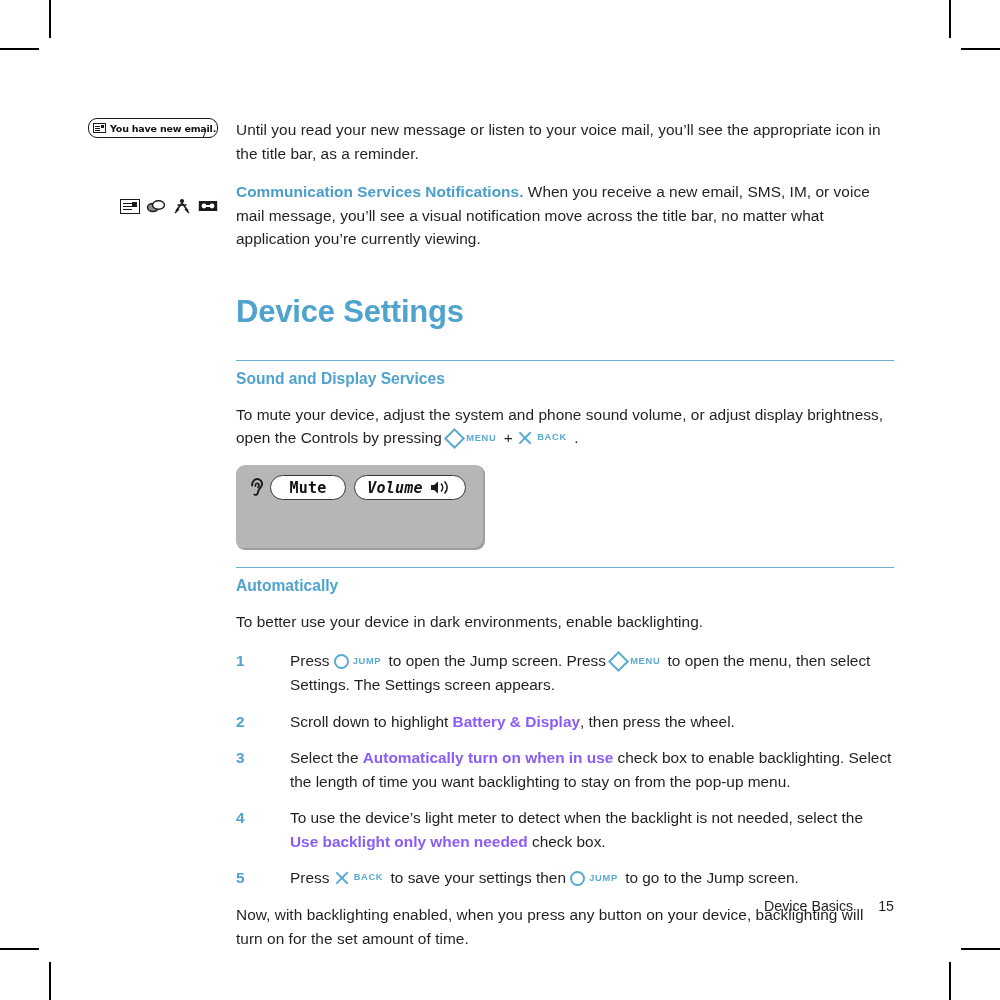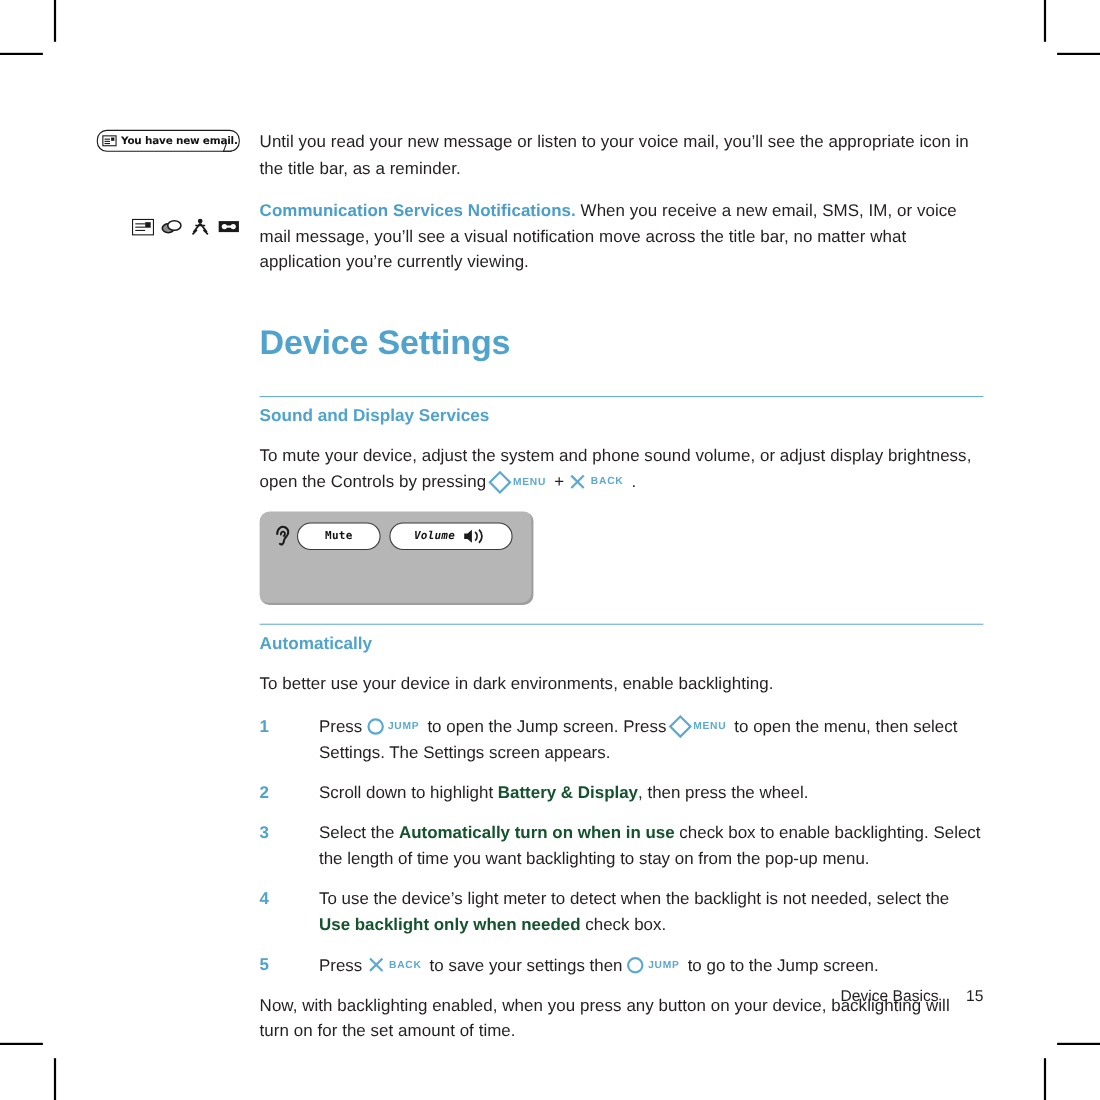--- a/index.html
+++ b/index.html
@@ -133,21 +133,21 @@
 
   
   .para {
     font-size: 15.4px;
     line-height: 23.5px;
     color: #231f20;
     margin: 0 0 15px 0;
     letter-spacing: 0.05px;
   }
   .lead { color: #4a9ec9; font-weight: bold; }
-  b.bold { font-weight: bold; color: #14532d; }
+  b.bold { font-weight: bold; color: #8b5cf6; }
 
   h1.chapter {
     font-size: 31px;
     font-weight: bold;
     color: #4fa3cd;
     margin: 43px 0 0 0;
     letter-spacing: -0.2px;
   }
 
   h2.section {
@@ -226,21 +226,21 @@
     display: flex;
     align-items: center;
     justify-content: center;
     box-sizing: border-box;
   }
   .pill-mute { width: 76px; }
   .pill-vol { width: 112px; margin-left: 8px; font-style: italic; }
   .pill-bright { flex: 1; justify-content: flex-start; padding: 0 7px; }
   .pxtext {
     font-family: "DejaVu Sans Mono", monospace;
-    font-size: 10px;
+    font-size: 15px;
     font-weight: bold;
     color: #111;
     letter-spacing: 0.2px;
   }
   .slider {
     margin-left: 8px;
     flex: 1;
     height: 15px;
     background: #fff;
     border: 1.6px solid #3a3a3a;

